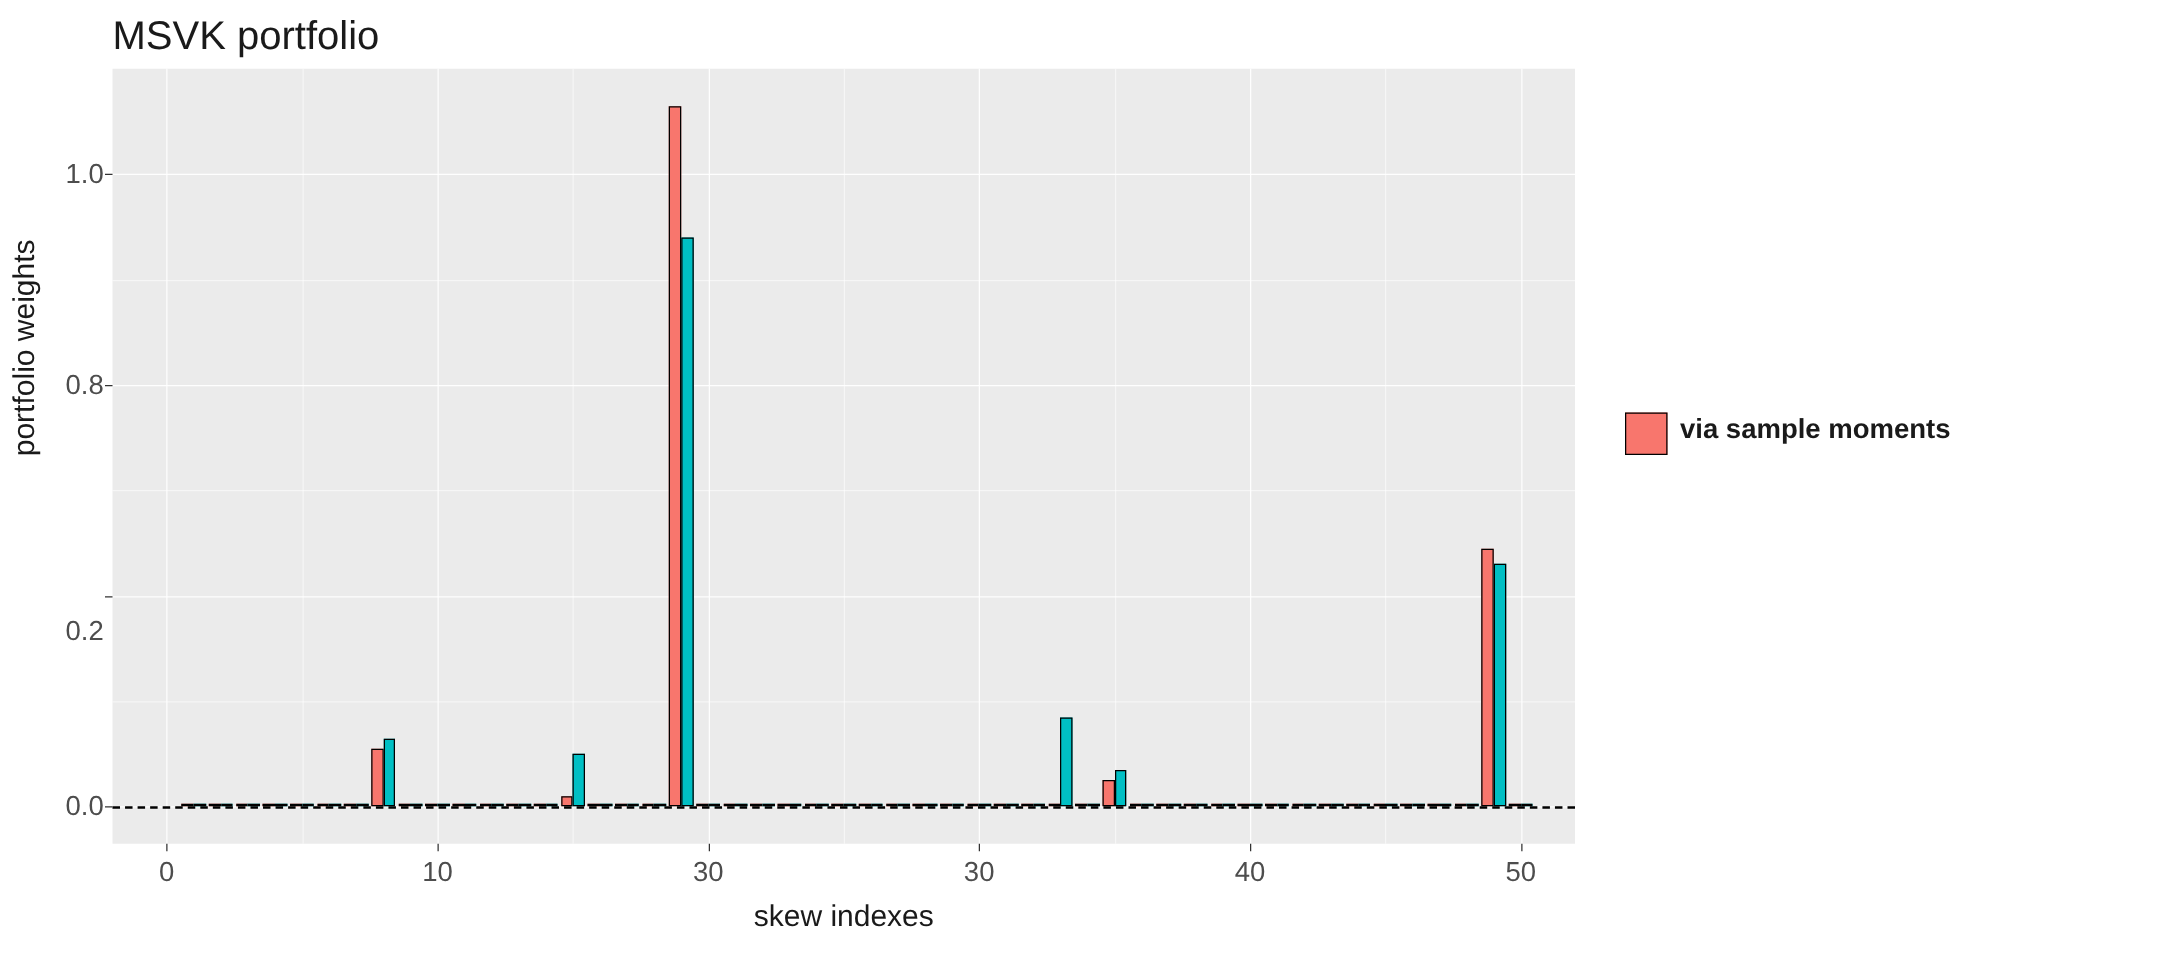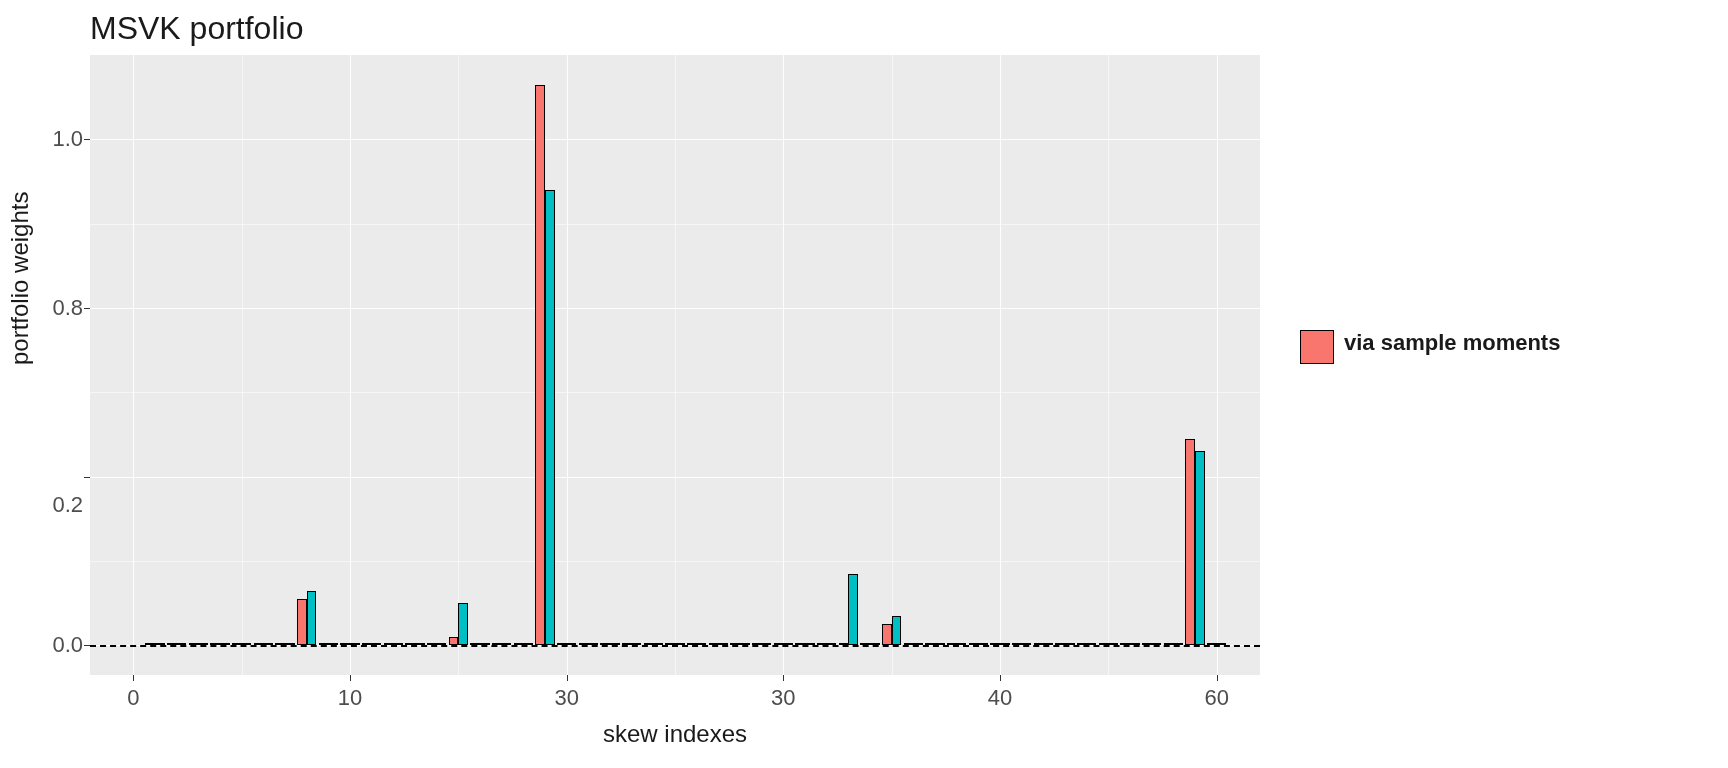--- a/index.html
+++ b/index.html
@@ -280,21 +280,21 @@
 <div class="x-tick-label" style="left: 133.333px;">0</div>
 <div class="x-tick-mark" style="left: 350px;"></div>
 <div class="x-tick-label" style="left: 350px;">10</div>
 <div class="x-tick-mark" style="left: 566.667px;"></div>
 <div class="x-tick-label" style="left: 566.667px;">30</div>
 <div class="x-tick-mark" style="left: 783.333px;"></div>
 <div class="x-tick-label" style="left: 783.333px;">30</div>
 <div class="x-tick-mark" style="left: 1000px;"></div>
 <div class="x-tick-label" style="left: 1000px;">40</div>
 <div class="x-tick-mark" style="left: 1216.67px;"></div>
-<div class="x-tick-label" style="left: 1216.67px;">60</div>
+<div class="x-tick-label" style="left: 1216.67px;">50</div>
 <div class="y-tick-mark" style="top: 645.476px;"></div>
 <div class="y-tick-label" style="top: 645.476px;">0.0</div>
 <div class="y-tick-mark" style="top: 476.769px;"></div>
 <div class="y-tick-label" style="top: 505px;">0.2</div>
 <div class="y-tick-mark" style="top: 308.061px;"></div>
 <div class="y-tick-label" style="top: 308.061px;">0.8</div>
 <div class="y-tick-mark" style="top: 139.354px;"></div>
 <div class="y-tick-label" style="top: 139.354px;">1.0</div>
 
 </body></html>

